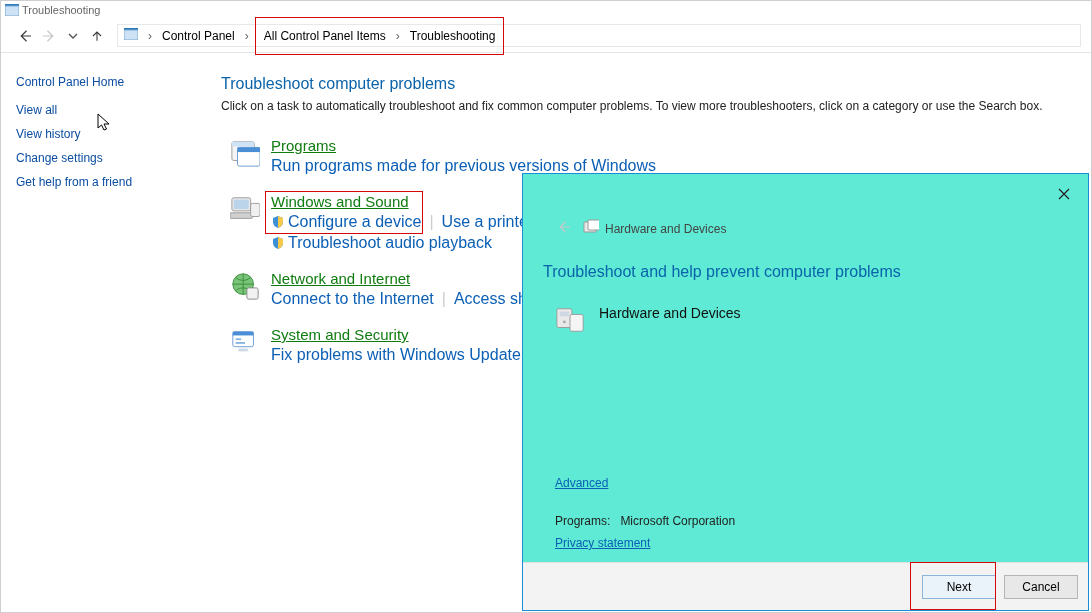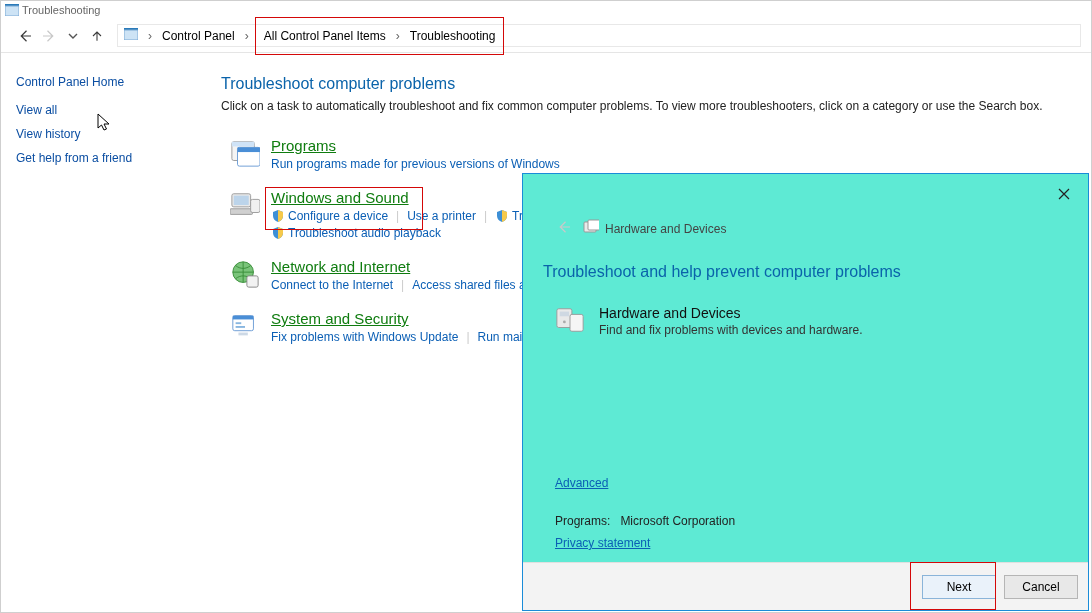--- a/index.html
+++ b/index.html
@@ -25,21 +25,21 @@
   .sidebar a.home { color: #0b4ea2; font-weight: 400; margin-bottom: 14px; }
 
   .content { flex: 1; padding: 22px 30px 0 0; }
   .pagetitle { color: #0a63aa; font-size: 16px; font-weight: 400; margin-bottom: 6px; }
   .pagedesc  { font-size: 12px; color: #222; margin-bottom: 24px; }
 
   .catrow { display: flex; margin-bottom: 18px; }
   .caticon { width: 32px; height: 32px; flex: 0 0 32px; margin-right: 10px; display: flex; align-items: center; justify-content: center; }
   .catbody { flex: 1; }
   .cattitle { color: #0f7c0f; font-size: 15px; font-weight: 400; text-decoration: underline; }
-  .catlinks { display: flex; flex-wrap: wrap; align-items: center; font-size: 12px; margin-top: 2px; }
+  .catlinks { display: flex; flex-wrap: wrap; align-items: center; font-size: 16px; margin-top: 2px; }
   .catlink { color: #0b5fb5; text-decoration: none; white-space: nowrap; }
   .catlinks .divider { color: #ccc; margin: 0 8px; }
   .shield { width: 14px; height: 14px; display: inline-flex; margin-right: 3px; vertical-align: -2px; }
   .redbox-hw { position: absolute; border: 1.5px solid #d40808; pointer-events: none; }
   .catlinks.row2 { margin-top: 3px; }
 
   
   .cursor { position: absolute; left: 96px; top: 112px; pointer-events: none; z-index: 5; }
 
   
@@ -117,20 +117,21 @@
         <span class="bc-item">Troubleshooting</span>
       </span>
     </div>
   </div>
 
   <div class="main">
     <div class="sidebar">
       <a href="#" class="home">Control Panel Home</a>
       <a href="#">View all</a>
       <a href="#">View history</a>
+      <a href="#">Change settings</a>
       <a href="#">Get help from a friend</a>
     </div>
 
     <div class="content">
       <div class="pagetitle">Troubleshoot computer problems</div>
       <div class="pagedesc">Click on a task to automatically troubleshoot and fix common computer problems. To view more troubleshooters, click on a category or use the Search box.</div>
 
       <div class="catrow" style="margin-left:8px">
         <div class="caticon">
           <svg width="30" height="30" viewBox="0 0 32 32">
@@ -256,21 +257,20 @@
       <div class="dicon">
         <svg width="30" height="30" viewBox="0 0 32 32">
             <rect x="2" y="4" width="16" height="20" rx="2" fill="#e9e9e9" stroke="#9a9a9a"></rect>
             <rect x="5" y="7" width="10" height="5" fill="#cfd8e2"></rect>
             <circle cx="10" cy="18" r="1.5" fill="#aaa"></circle>
             <rect x="16" y="10" width="14" height="18" rx="2" fill="#f5f5f5" stroke="#9a9a9a"></rect>
           </svg>
       </div>
       <div>
         <div class="ditemtitle">Hardware and Devices</div>
-        <div class="ditemdesc">Find and fix problems with devices and hardware.</div>
       </div>
     </div>
 
     <div class="dlinks">
       <a href="#" class="adv">Advanced</a>
       <div class="pub">
         <span>Programs:</span>
         &nbsp;
         <span>Microsoft Corporation</span>
       </div>

